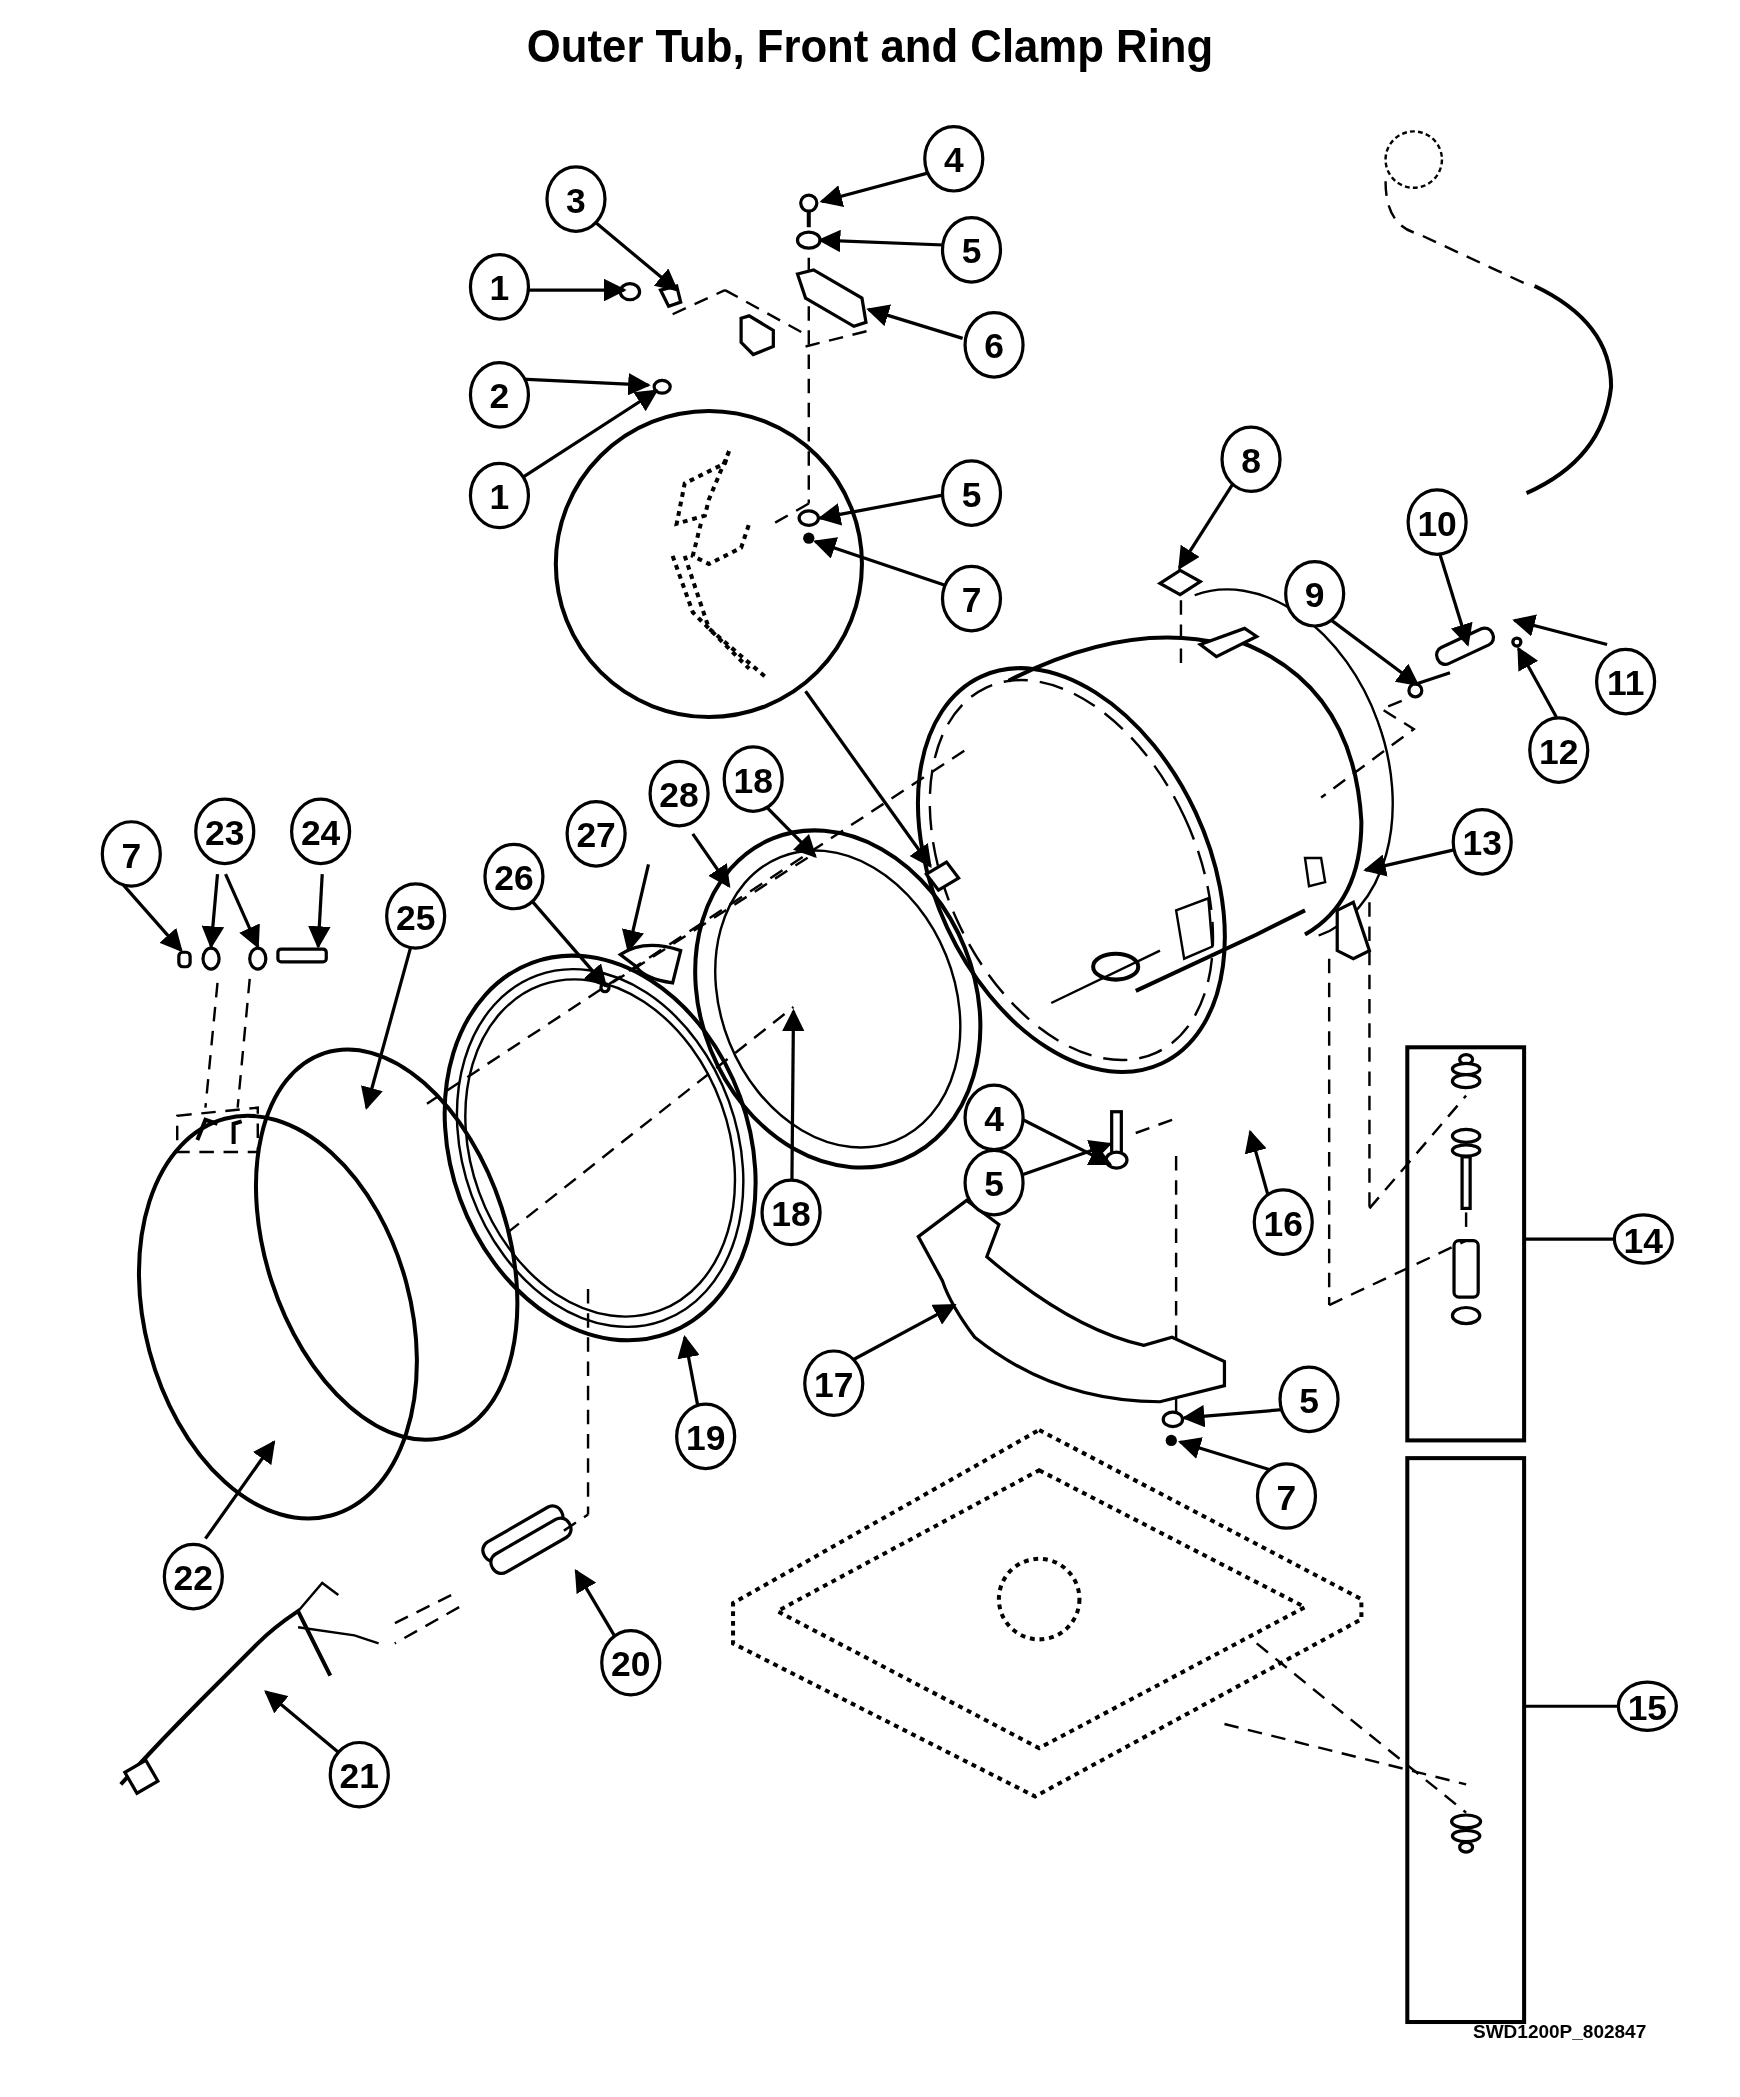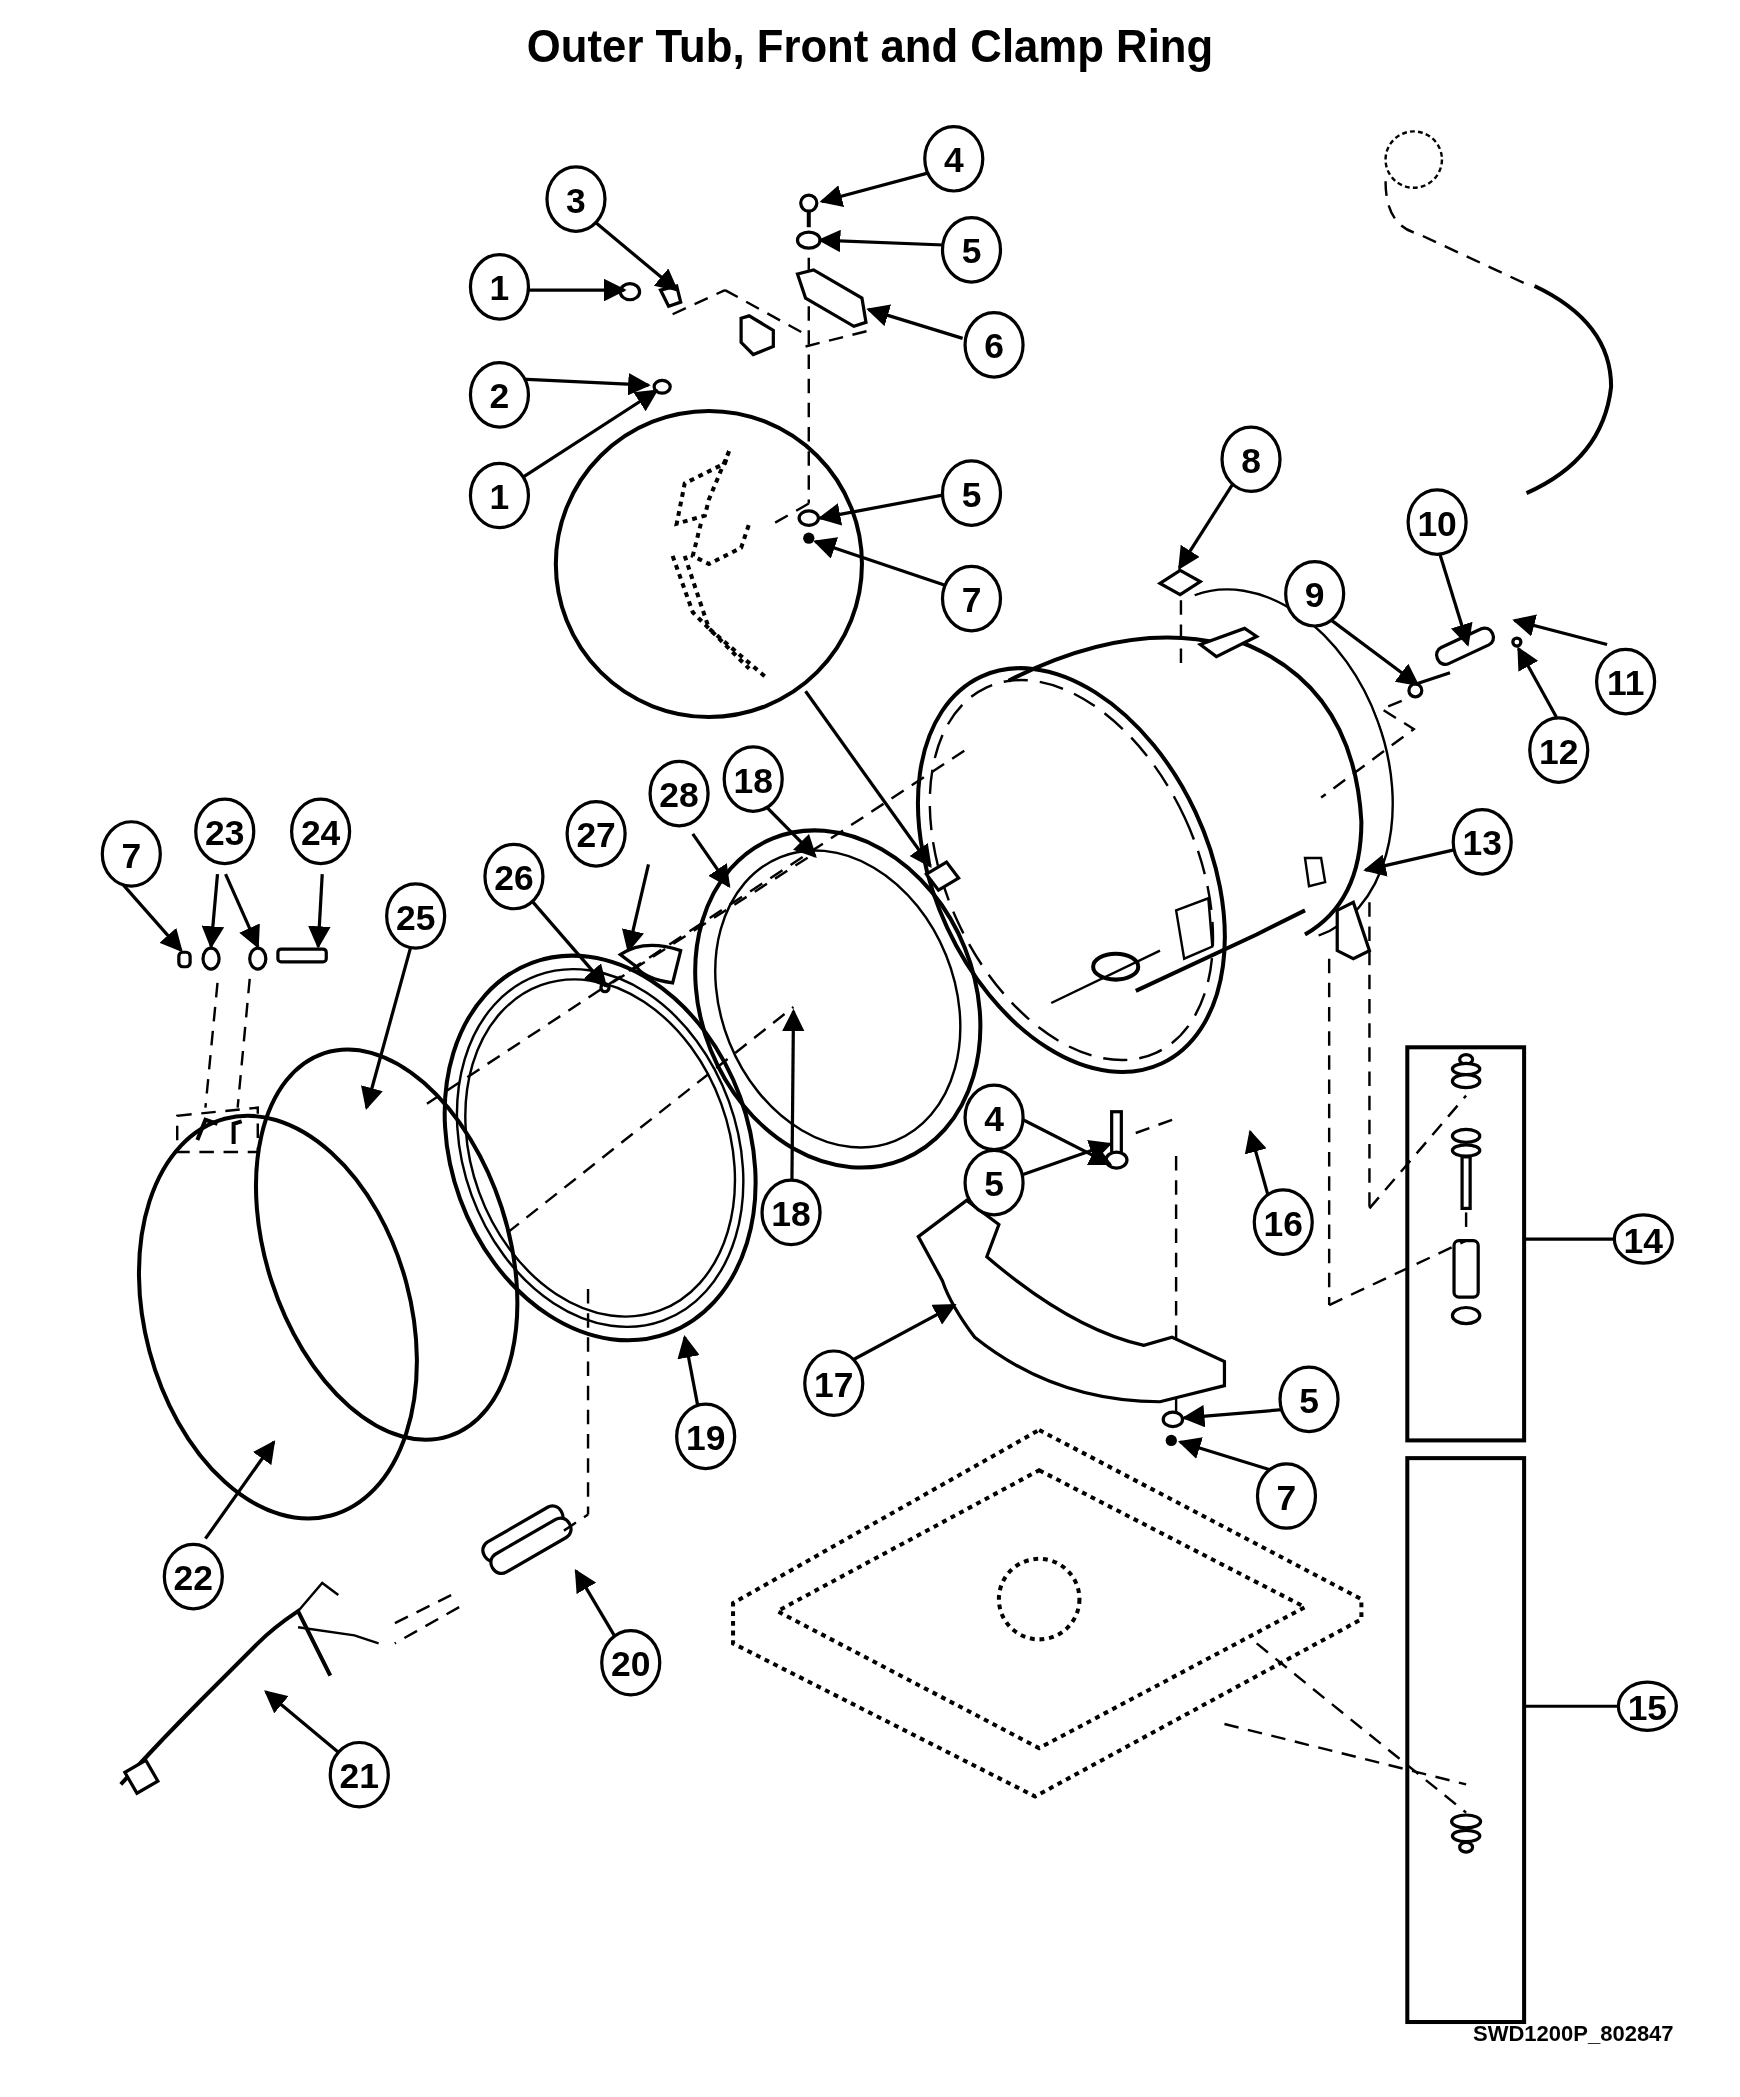--- a/index.html
+++ b/index.html
@@ -3,21 +3,21 @@
 <meta charset="utf-8">
 <style>
   html, body { margin: 0; padding: 0; background: #ffffff; }
   body { width: 1740px; height: 2097px; position: relative; overflow: hidden; font-family: "Liberation Sans", sans-serif; }
   #title {
     position: absolute; left: 0; top: 17.7px; width: 1740px; text-align: center;
     font-family: "Liberation Sans", sans-serif; font-weight: bold; font-size: 47px; color: #000;
     letter-spacing: 0px; transform: scaleX(0.93);
   }
   #footer-code {
-    position: absolute; left: 1473px; top: 2021px; font-size: 22px; font-weight: bold; color: #000;
+    position: absolute; left: 1473px; top: 2021px; font-size: 19px; font-weight: bold; color: #000;
     font-family: "Liberation Sans", sans-serif;
   }
   svg#diagram { position: absolute; left: 0; top: 0; }
   .callout-circle { fill: #fff; stroke: #000; stroke-width: 4; }
   .callout-text { font-family: "Liberation Sans", sans-serif; font-weight: bold; font-size: 44px; fill: #000; text-anchor: middle; dominant-baseline: central; }
   .leader { stroke: #000; stroke-width: 4; fill: none; }
   .part { stroke: #000; stroke-width: 5; fill: none; }
   .part-thin { stroke: #000; stroke-width: 3; fill: none; }
   .part-fill { stroke: #000; stroke-width: 4; fill: #fff; }
   .dash { stroke: #000; stroke-width: 3; fill: none; stroke-dasharray: 18 12; }

